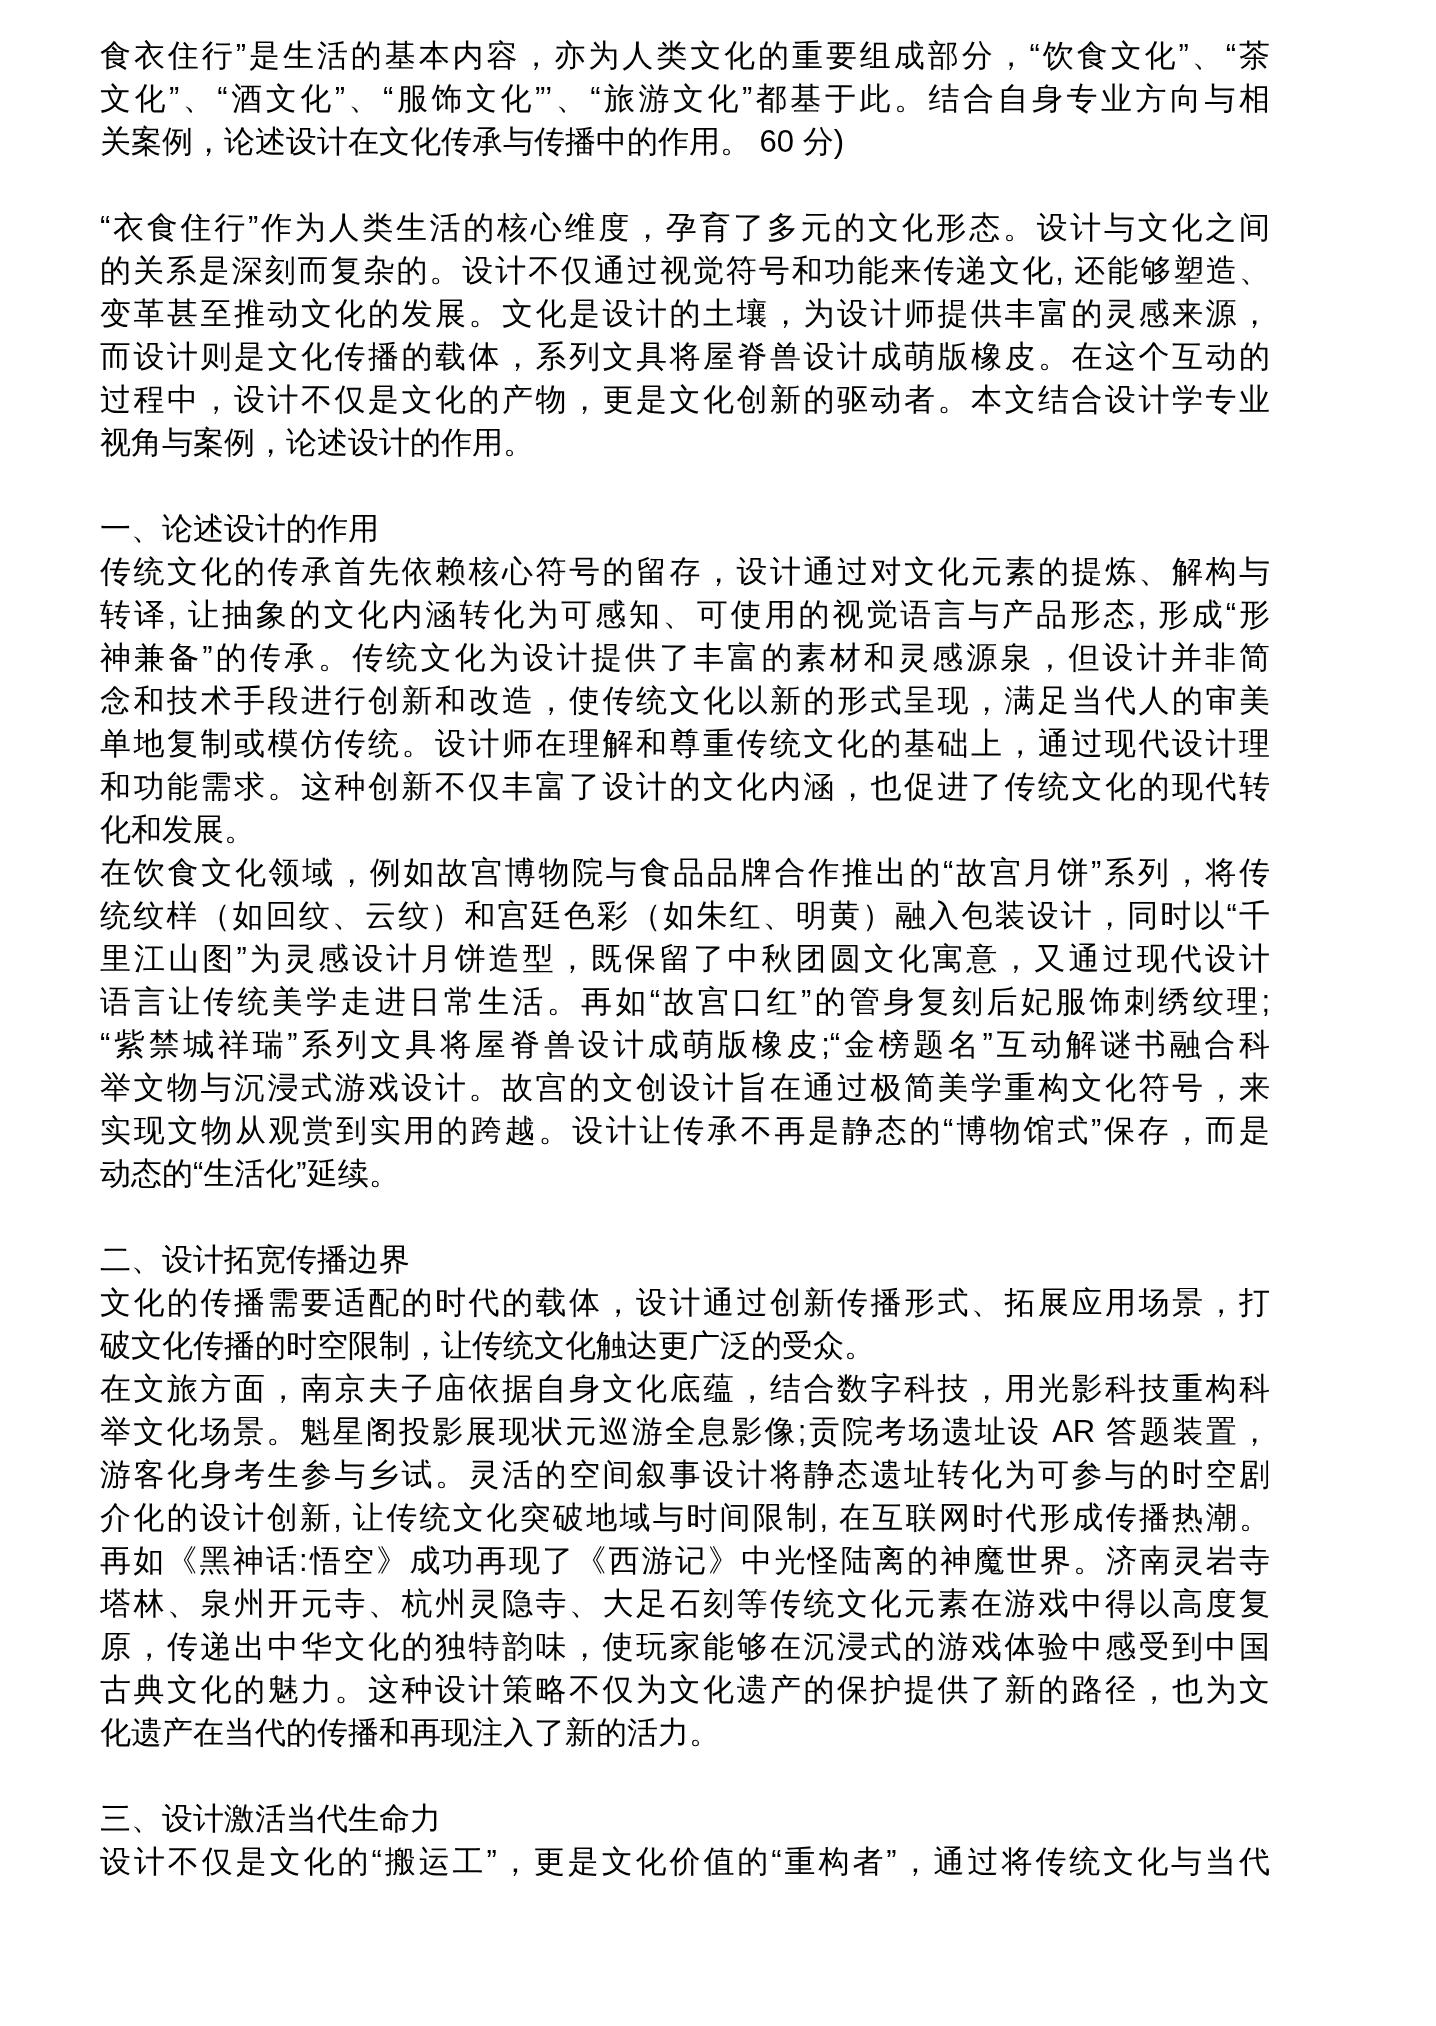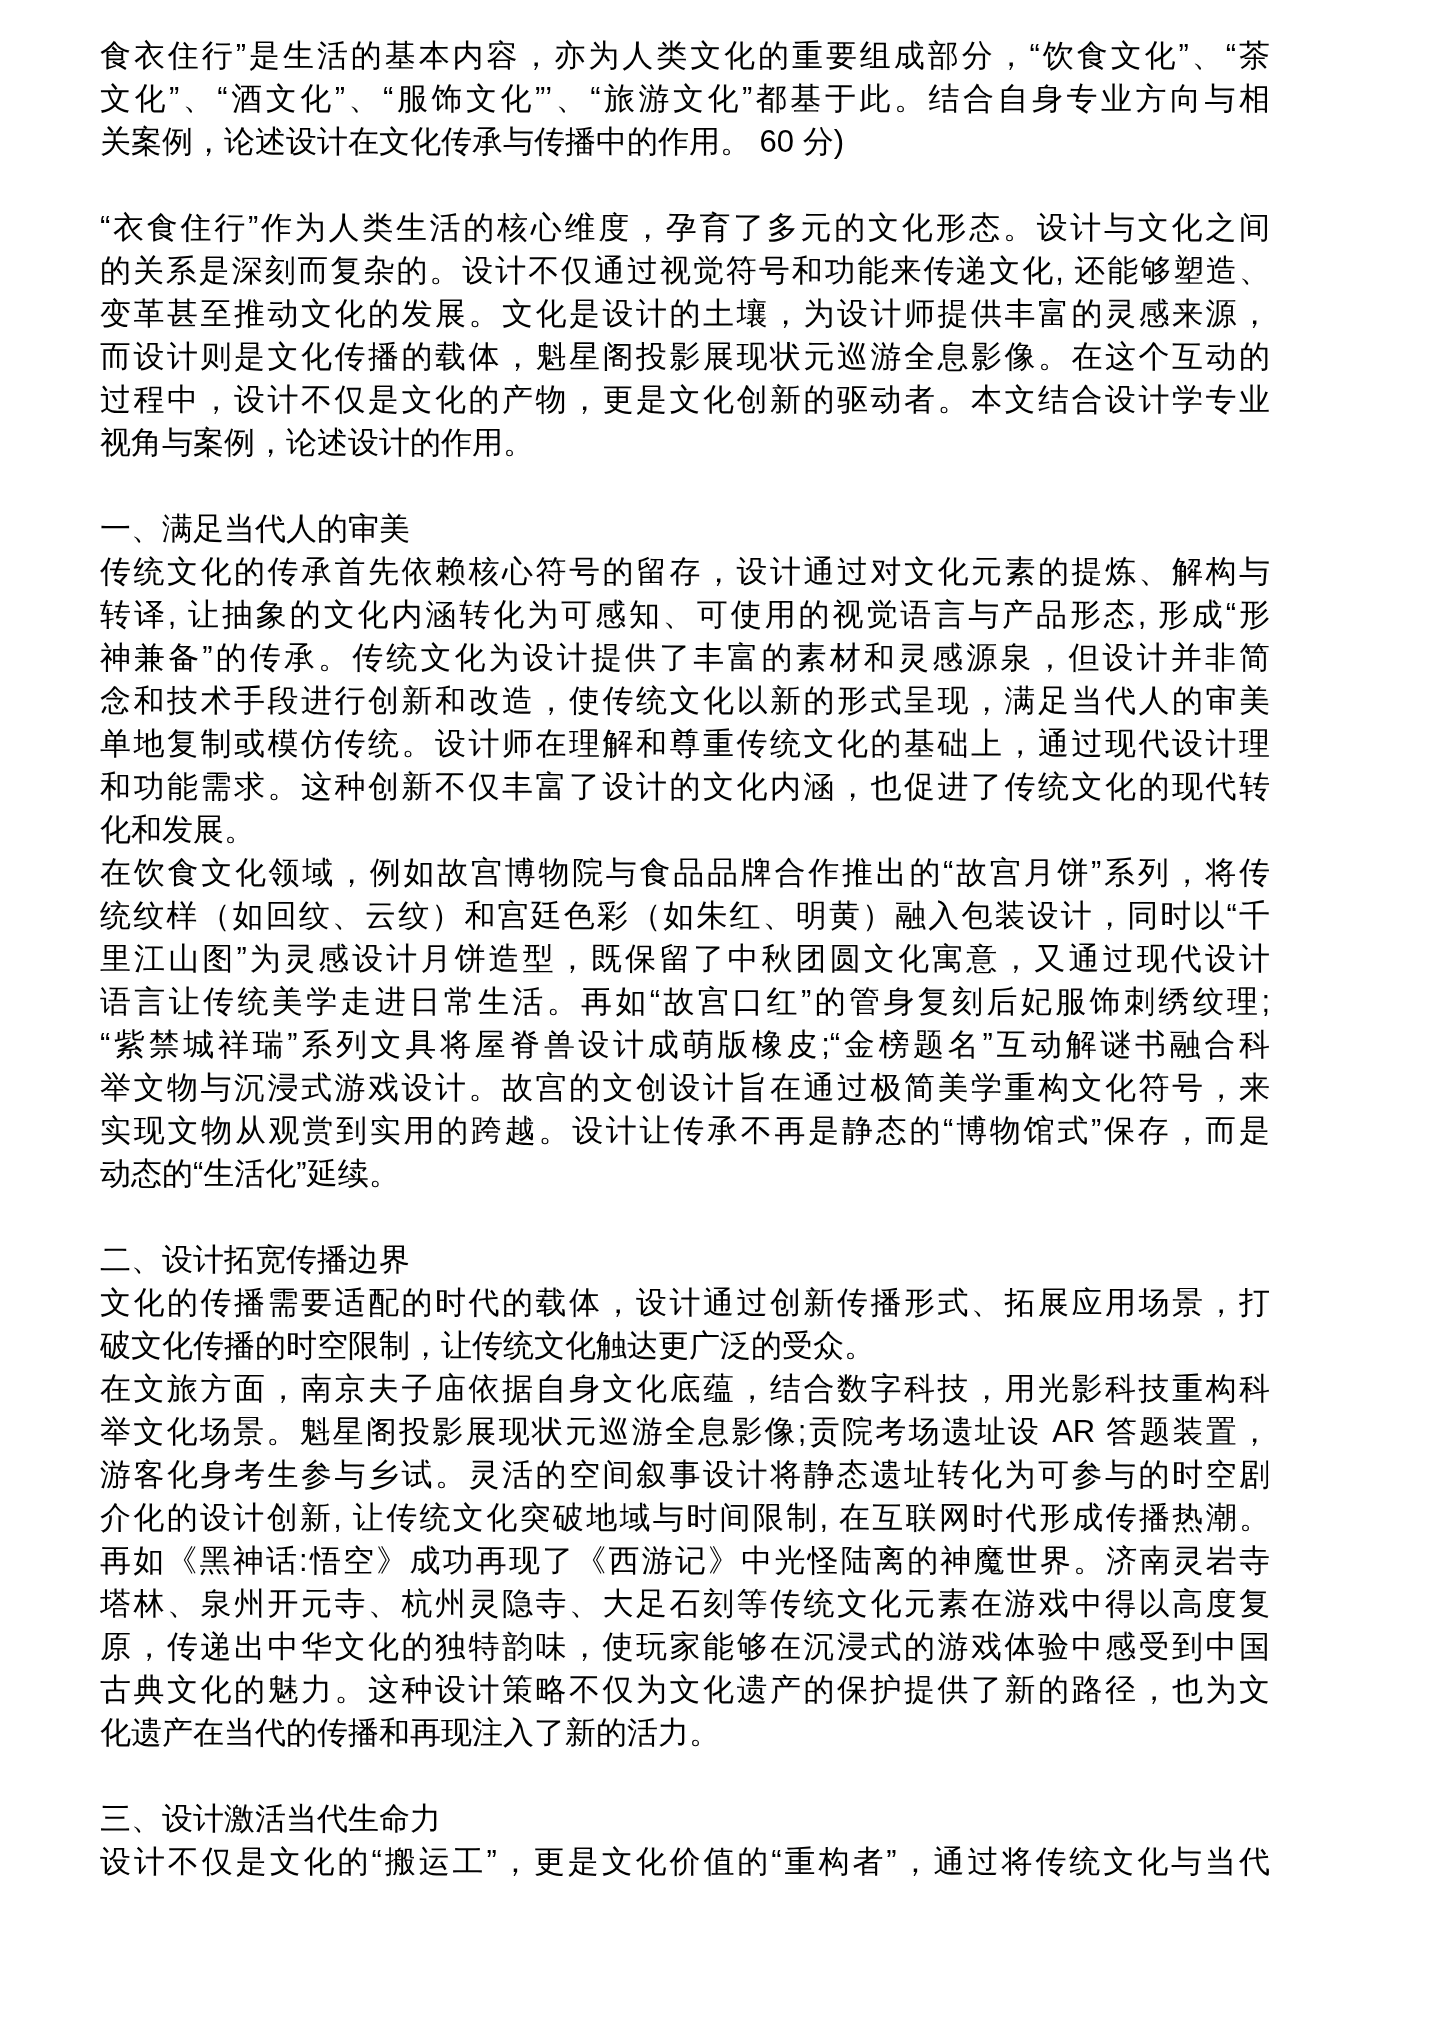--- a/index.html
+++ b/index.html
@@ -45,25 +45,25 @@
 <body>
 
 <div class="page" style="background: rgb(255, 255, 255); color: rgb(0, 0, 0);">
     <div class="line">食衣住行”是生活的基本内容，亦为人类文化的重要组成部分，“饮食文化”、“茶</div>
     <div class="line">文化”、“酒文化”、“服饰文化”’、“旅游文化”都基于此。结合自身专业方向与相</div>
     <div class="line end">关案例，论述设计在文化传承与传播中的作用。 60 分)</div>
     <div class="gap"></div>
     <div class="line">“衣食住行”作为人类生活的核心维度，孕育了多元的文化形态。设计与文化之间</div>
     <div class="line">的关系是深刻而复杂的。设计不仅通过视觉符号和功能来传递文化, 还能够塑造、</div>
     <div class="line">变革甚至推动文化的发展。文化是设计的土壤，为设计师提供丰富的灵感来源，</div>
-    <div class="line">而设计则是文化传播的载体，魁星阁投影展现状元巡游全息影像。在这个互动的</div>
+    <div class="line">而设计则是文化传播的载体，系列文具将屋脊兽设计成萌版橡皮。在这个互动的</div>
     <div class="line">过程中，设计不仅是文化的产物，更是文化创新的驱动者。本文结合设计学专业</div>
     <div class="line end">视角与案例，论述设计的作用。</div>
     <div class="gap"></div>
-    <div class="line heading">一、满足当代人的审美</div>
+    <div class="line heading">一、论述设计的作用</div>
     <div class="line">传统文化的传承首先依赖核心符号的留存，设计通过对文化元素的提炼、解构与</div>
     <div class="line">转译, 让抽象的文化内涵转化为可感知、可使用的视觉语言与产品形态, 形成“形</div>
     <div class="line">神兼备”的传承。传统文化为设计提供了丰富的素材和灵感源泉，但设计并非简</div>
     <div class="line">念和技术手段进行创新和改造，使传统文化以新的形式呈现，满足当代人的审美</div>
     <div class="line">单地复制或模仿传统。设计师在理解和尊重传统文化的基础上，通过现代设计理</div>
     <div class="line">和功能需求。这种创新不仅丰富了设计的文化内涵，也促进了传统文化的现代转</div>
     <div class="line end">化和发展。</div>
     <div class="line">在饮食文化领域，例如故宫博物院与食品品牌合作推出的“故宫月饼”系列，将传</div>
     <div class="line">统纹样（如回纹、云纹）和宫廷色彩（如朱红、明黄）融入包装设计，同时以“千</div>
     <div class="line">里江山图”为灵感设计月饼造型，既保留了中秋团圆文化寓意，又通过现代设计</div>

